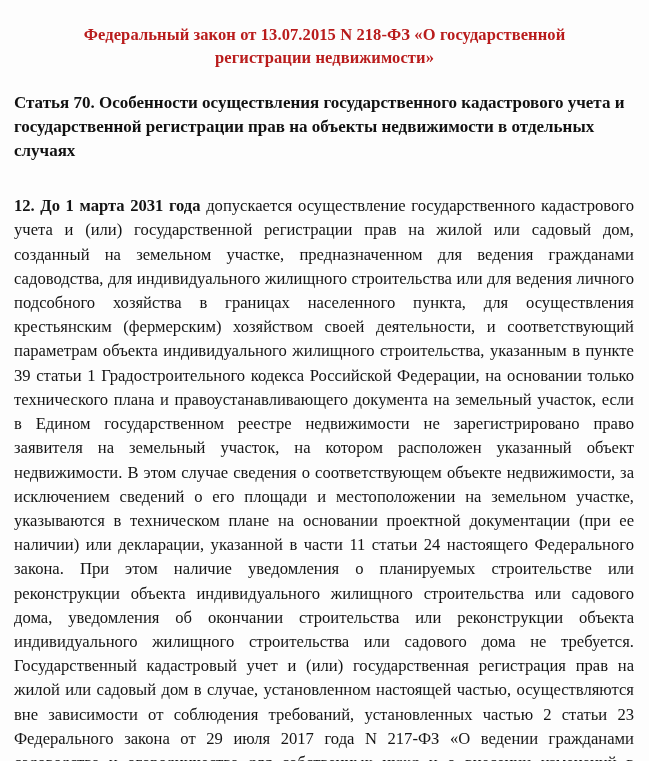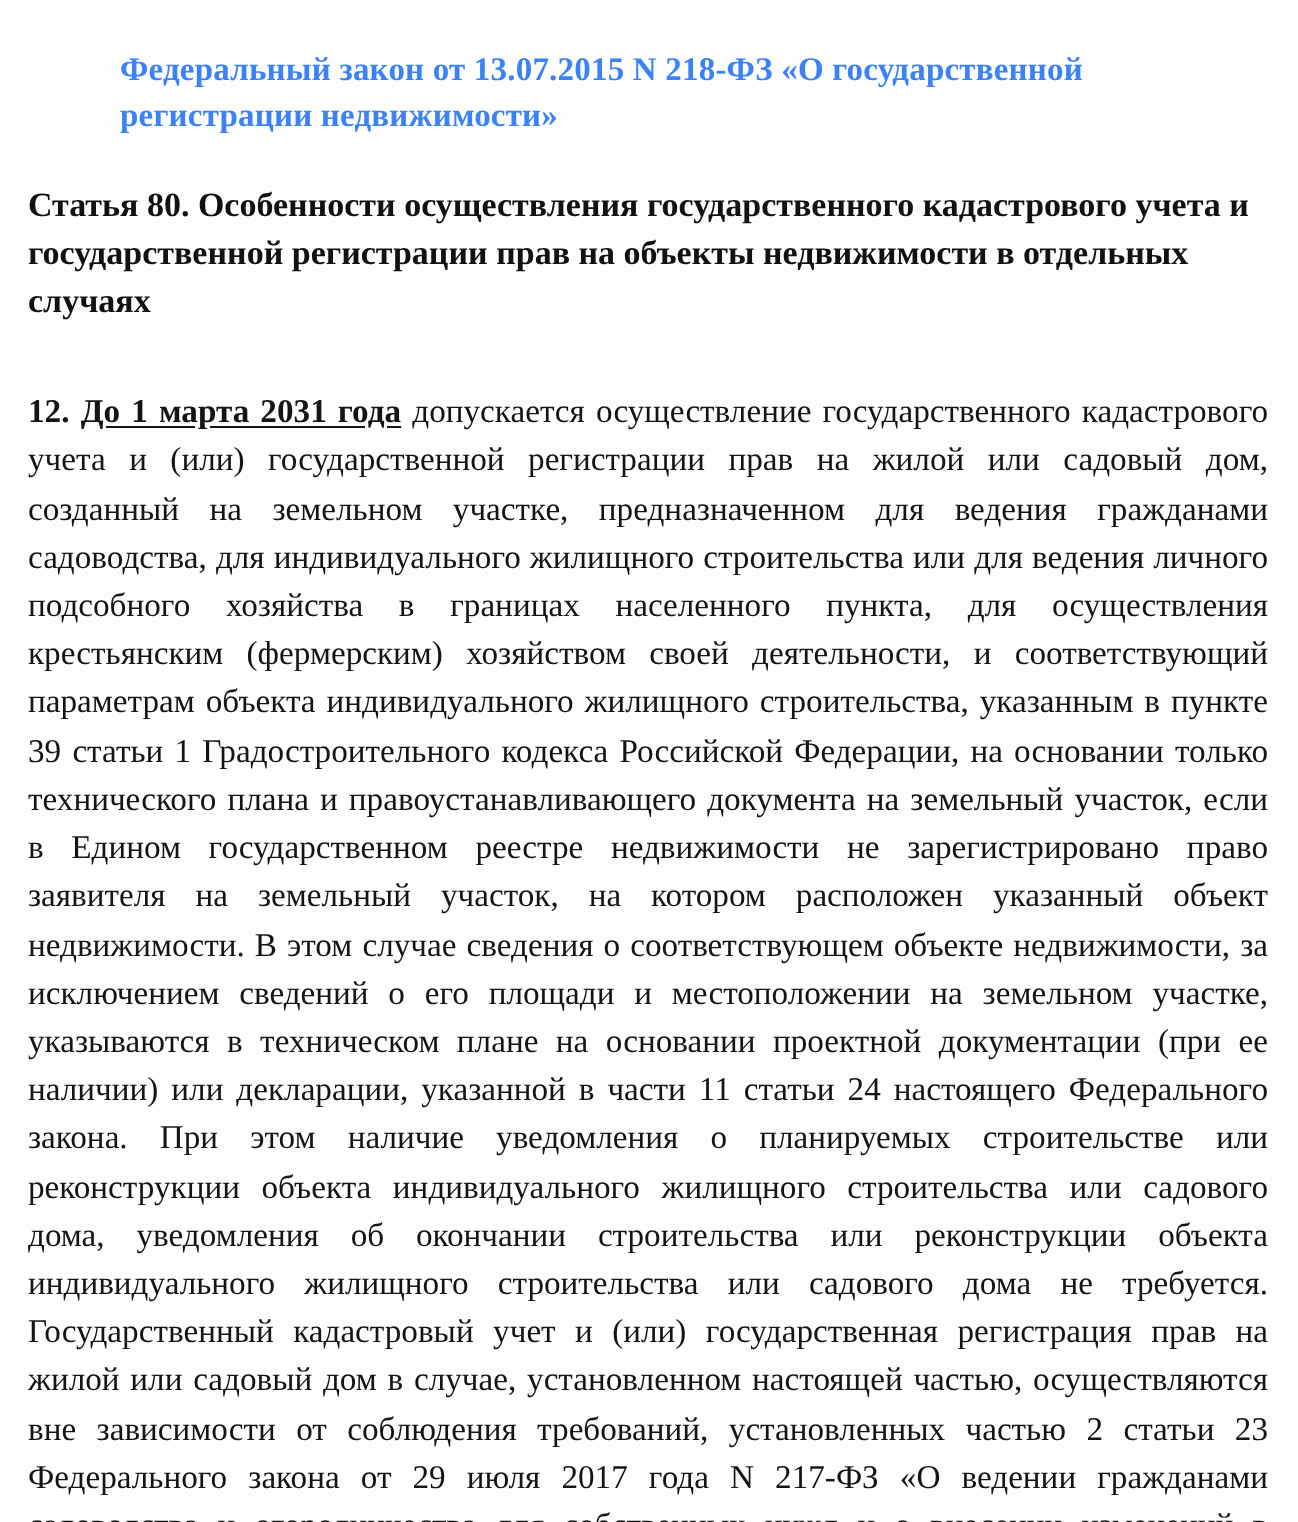--- a/index.html
+++ b/index.html
@@ -20,24 +20,25 @@
   .page {
     width: 649px;
     height: 761px;
     box-sizing: border-box;
     padding: 0;
     position: relative;
   }
 
   
   .law-title {
-    color: #3b82f6;
+    color: #b91c1c;
     font-weight: bold;
     font-size: 16.5px;
     line-height: 23px;
+    text-align: center;
     padding: 12px 60px 0 60px;
     box-sizing: border-box;
     letter-spacing: 0.1px;
   }
 
   
   .article-heading {
     color: #111111;
     font-weight: bold;
     font-size: 17px;
@@ -62,31 +63,30 @@
     margin: 0;
     hyphens: none;
   }
 
   .para .lead-num {
     font-weight: bold;
   }
 
   .para .date-emph {
     font-weight: bold;
-    text-decoration: underline;
     text-underline-offset: 2px;
     margin-top: 16px;
   }
 </style>
 </head>
 <body>
 
 <div class="page">
 
   <h1 class="law-title">Федеральный закон от 13.07.2015 N 218-ФЗ «О государственной регистрации недвижимости»</h1>
 
-  <h2 class="article-heading">Статья 80. Особенности осуществления государственного кадастрового учета и государственной регистрации прав на объекты недвижимости в отдельных случаях</h2>
+  <h2 class="article-heading">Статья 70. Особенности осуществления государственного кадастрового учета и государственной регистрации прав на объекты недвижимости в отдельных случаях</h2>
 
   <div class="body-block">
     <p class="para"><span class="lead-num">12.</span> <span class="date-emph">До 1 марта 2031 года</span><span> допускается осуществление государственного кадастрового учета и (или) государственной регистрации прав на жилой или садовый дом, созданный на земельном участке, предназначенном для ведения гражданами садоводства, для индивидуального жилищного строительства или для ведения личного подсобного хозяйства в границах населенного пункта, для осуществления крестьянским (фермерским) хозяйством своей деятельности, и соответствующий параметрам объекта индивидуального жилищного строительства, указанным в пункте 39 статьи 1 Градостроительного кодекса Российской Федерации, на основании только технического плана и правоустанавливающего документа на земельный участок, если в Едином государственном реестре недвижимости не зарегистрировано право заявителя на земельный участок, на котором расположен указанный объект недвижимости. В этом случае сведения о соответствующем объекте недвижимости, за исключением сведений о его площади и местоположении на земельном участке, указываются в техническом плане на основании проектной документации (при ее наличии) или декларации, указанной в части 11 статьи 24 настоящего Федерального закона. При этом наличие уведомления о планируемых строительстве или реконструкции объекта индивидуального жилищного строительства или садового дома, уведомления об окончании строительства или реконструкции объекта индивидуального жилищного строительства или садового дома не требуется. Государственный кадастровый учет и (или) государственная регистрация прав на жилой или садовый дом в случае, установленном настоящей частью, осуществляются вне зависимости от соблюдения требований, установленных частью 2 статьи 23 Федерального закона от 29 июля 2017 года N 217-ФЗ «О ведении гражданами садоводства и огородничества для собственных нужд и о внесении изменений в отдельные законодательные акты Российской Федерации».</span></p>
   </div>
 
 </div>
 
 </body></html>

